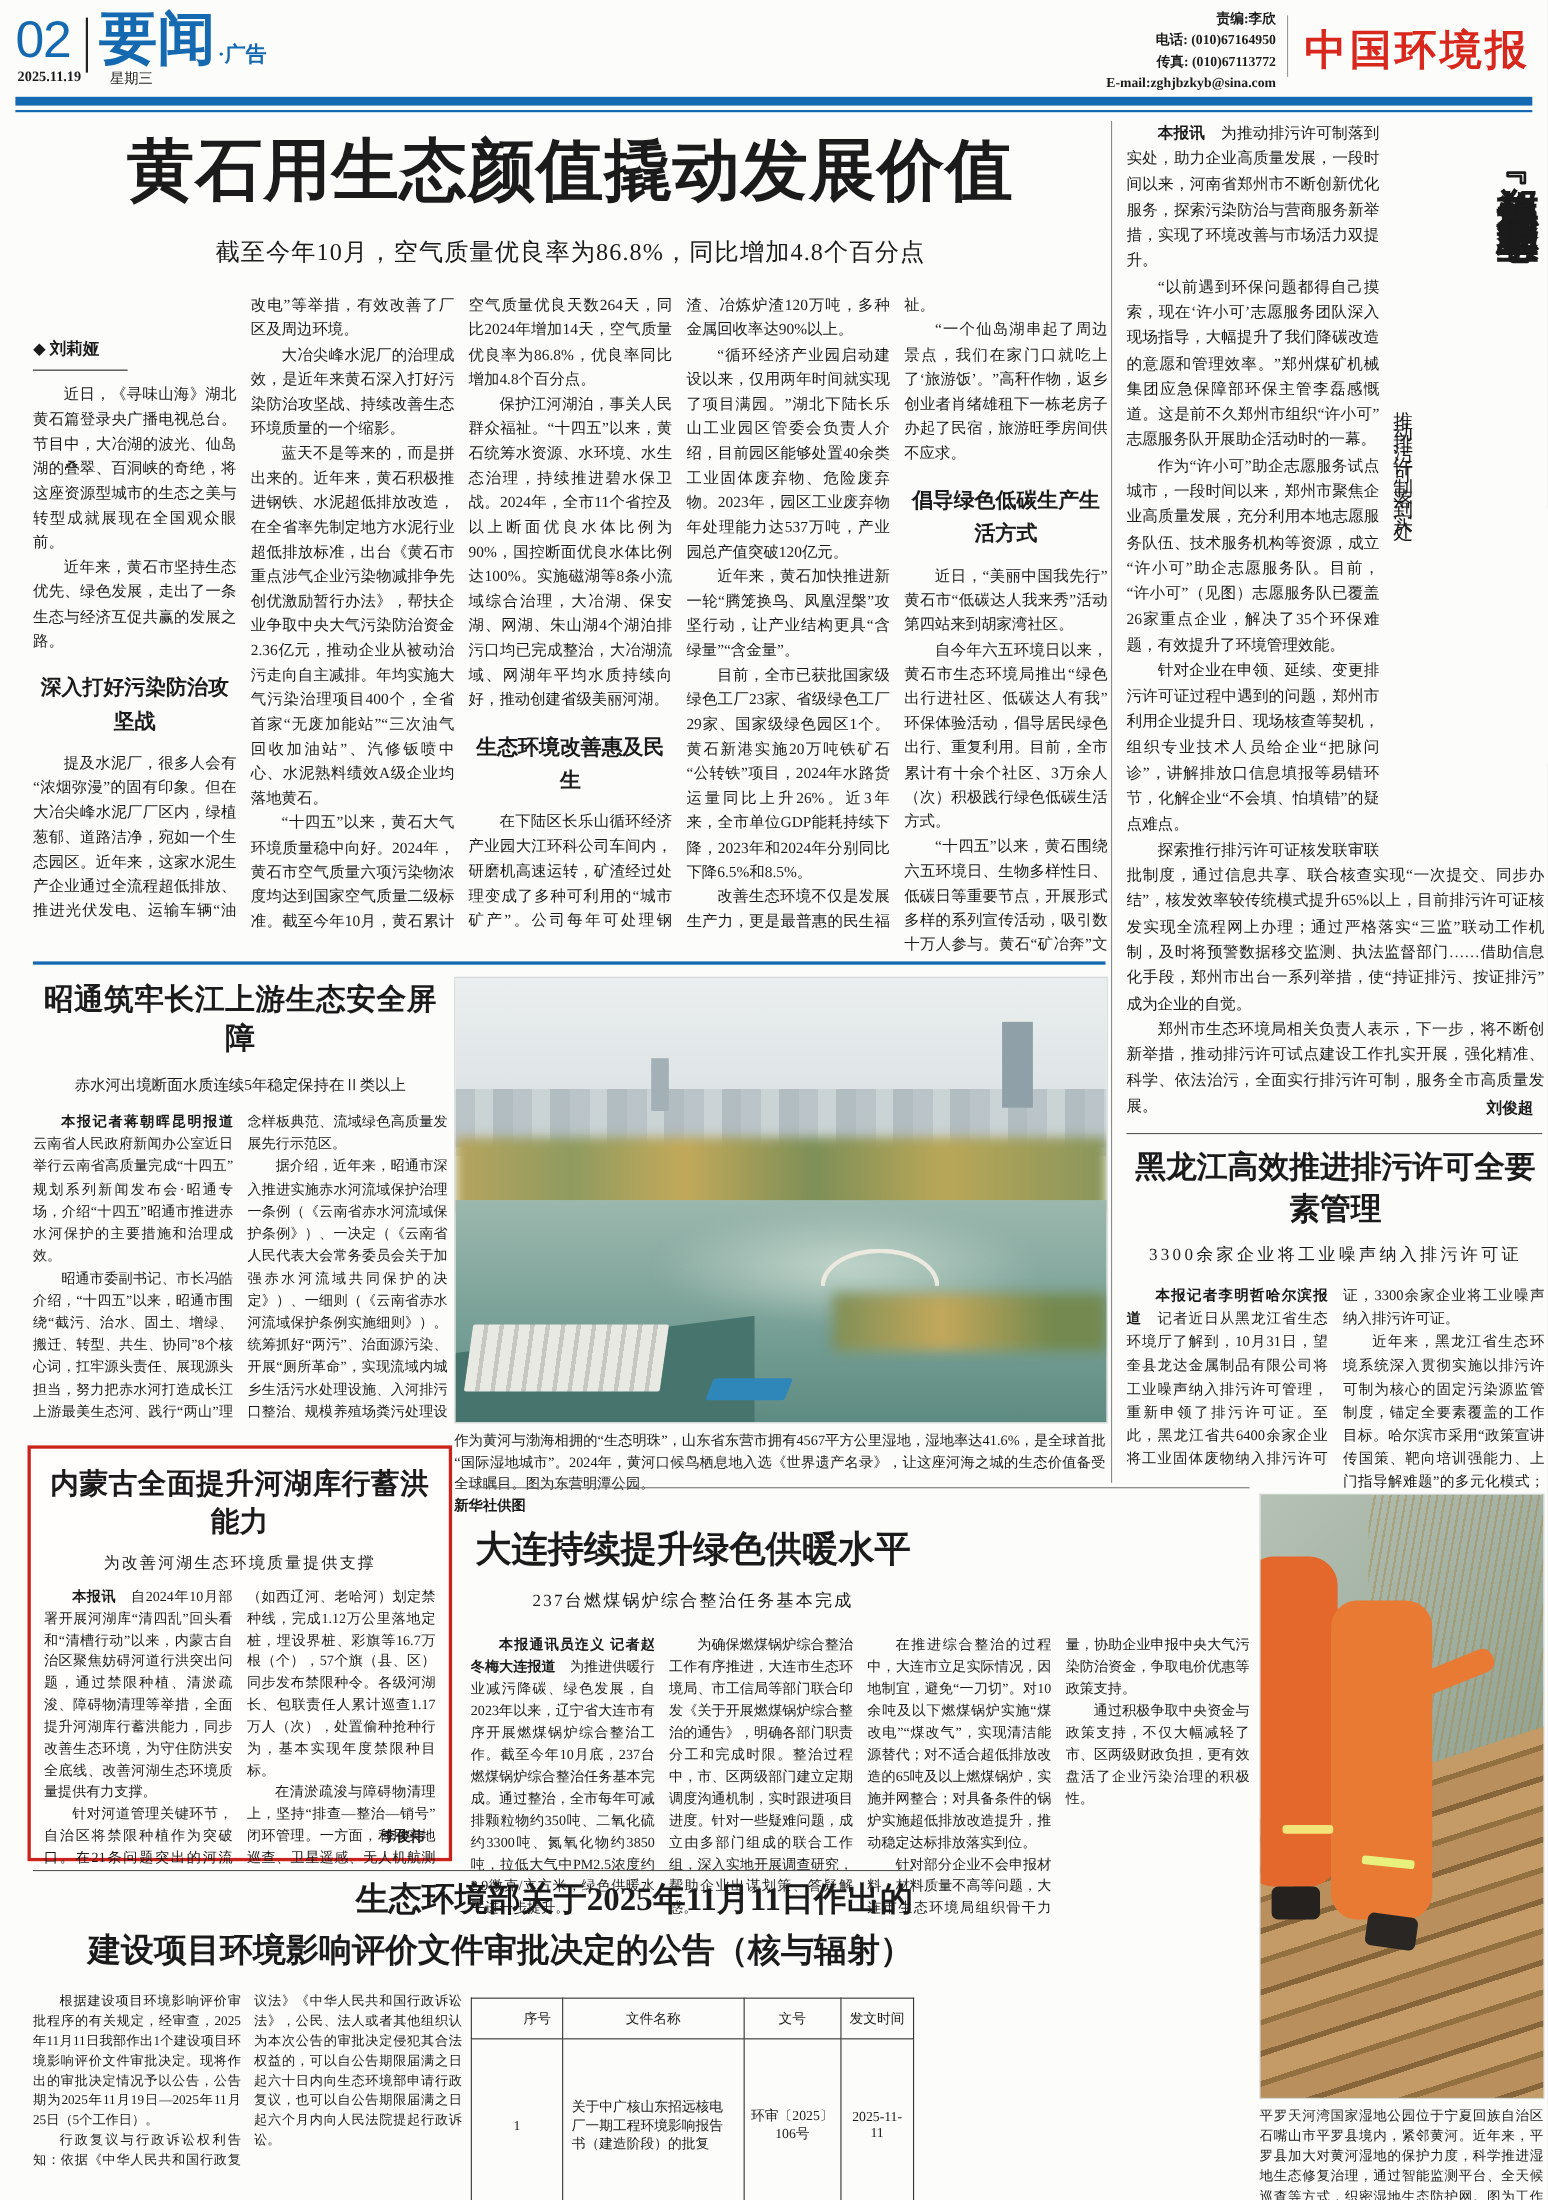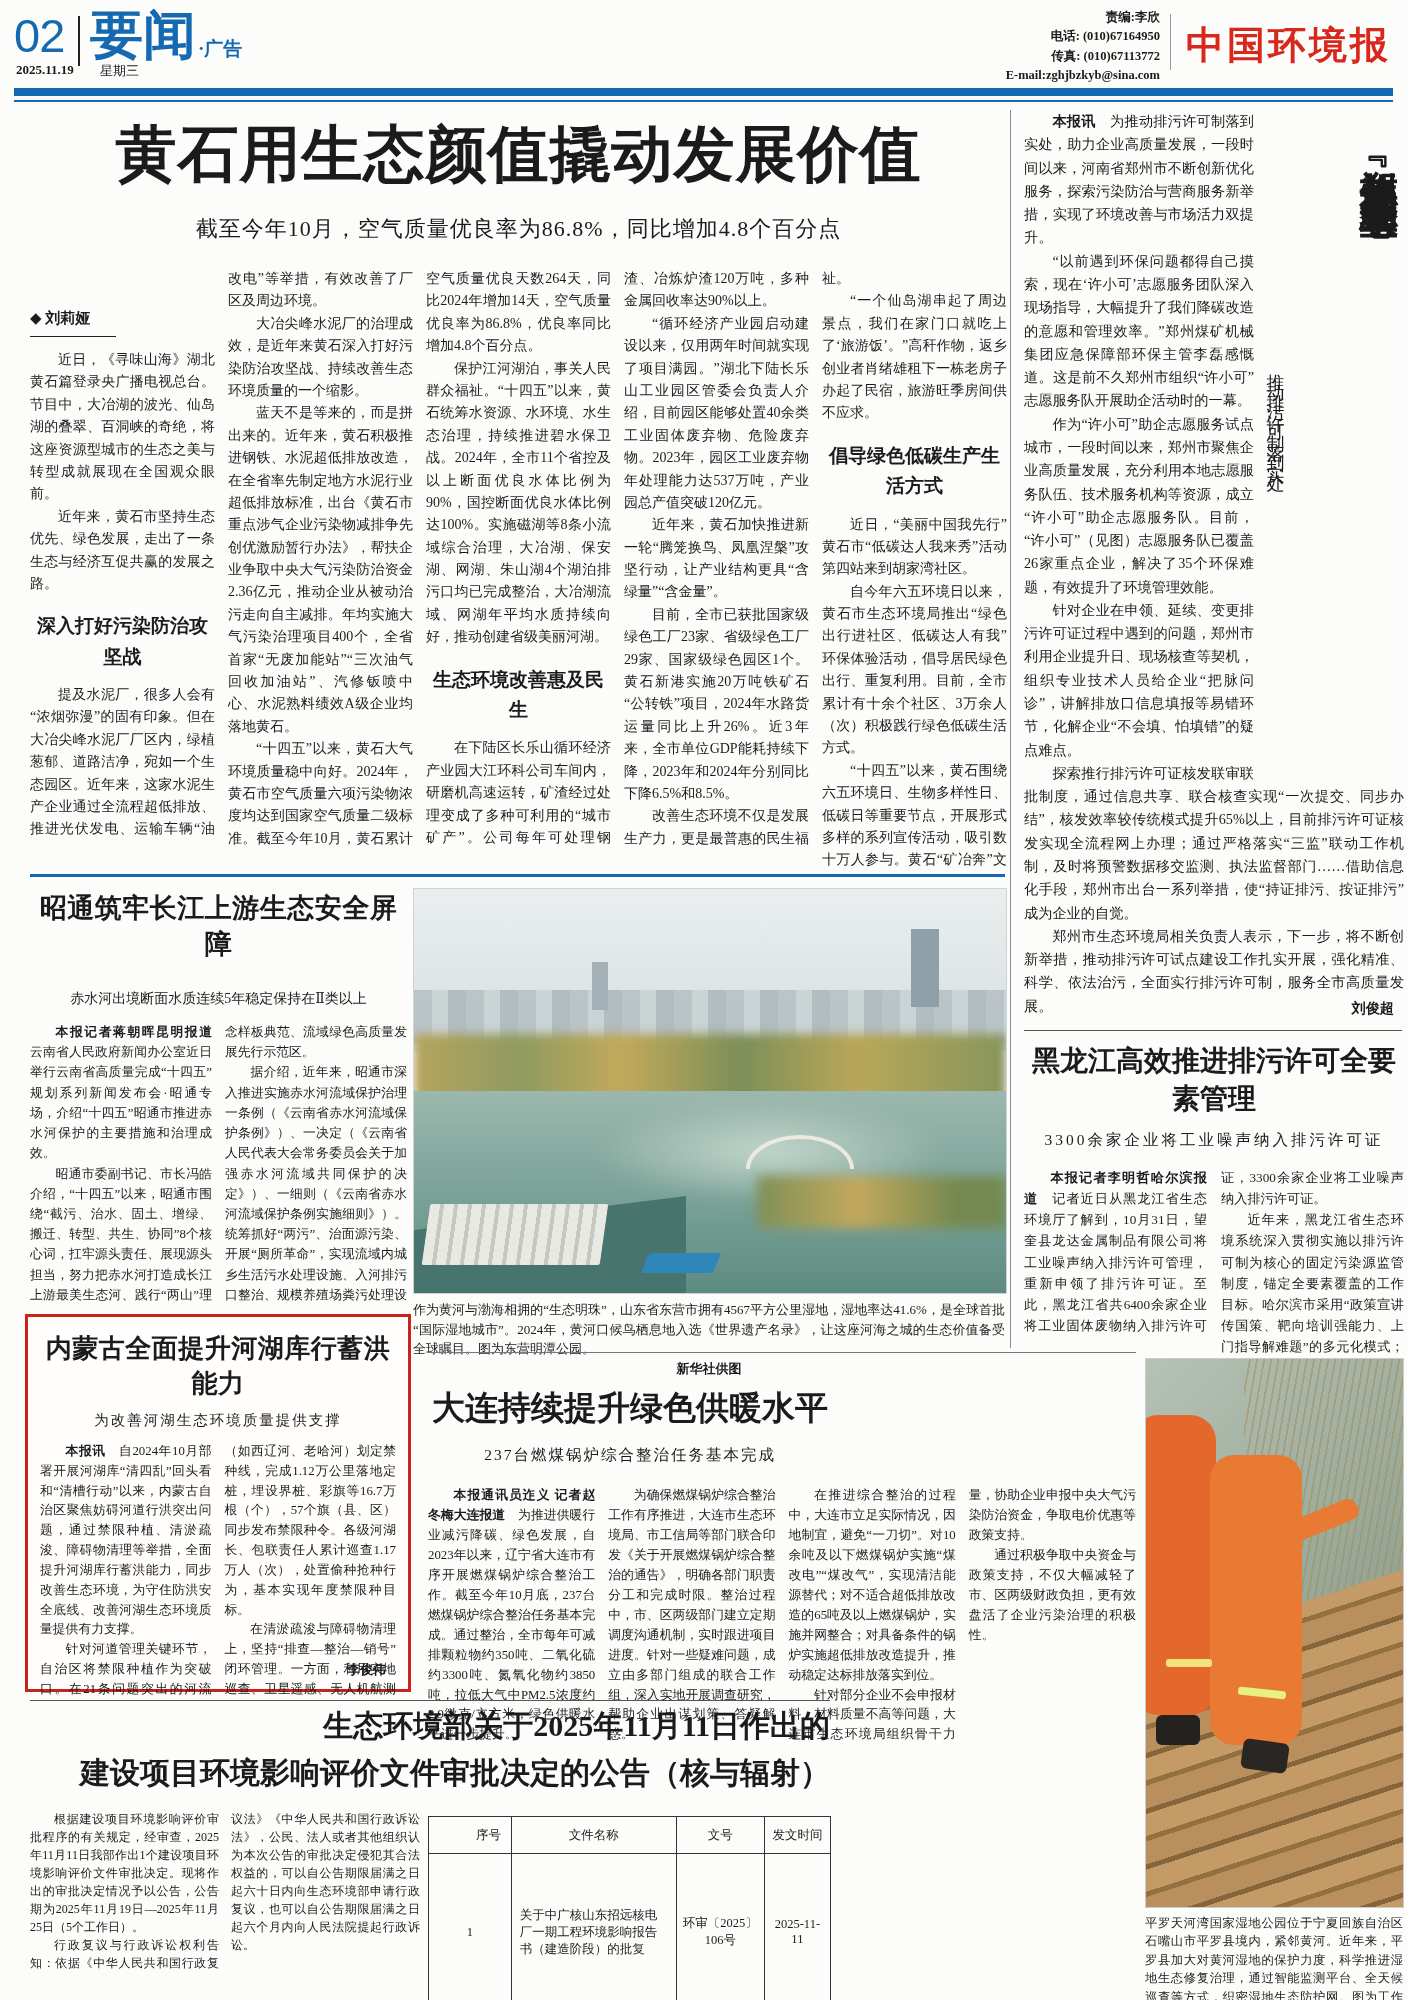--- a/index.html
+++ b/index.html
@@ -3,21 +3,21 @@
 <meta charset="utf-8">
 <style>
   html,body{margin:0;padding:0;background:#e8e8e8;}
   .page{position:relative;width:1407px;height:2000px;margin:0 auto;background:#fcfcfa;
         font-family:"Liberation Serif","DejaVu Serif",serif;color:#1b1b1b;overflow:hidden;}
   .abs{position:absolute;}
   .sans{font-family:"Liberation Sans","DejaVu Sans",sans-serif;}
   p.art{margin:0;text-indent:2em;text-align:justify;}
   .bl{font-weight:bold;}
   .cols{text-align:justify;overflow:hidden;}
-  .credit{text-align:center;font-weight:bold;}
+  .credit{text-align:left;font-weight:bold;}
   h1,h2,h3{margin:0;font-weight:bold;}
 
   
   .pagenum{left:14px;top:8px;font-size:47px;font-weight:normal;color:#1569b0;letter-spacing:-1px;}
   .hdr-vline{width:2px;background:#222;}
   .section-title{left:90px;top:0px;font-size:53px;font-weight:900;color:#1569b0;}
   .section-sub{left:198px;top:36px;font-size:19px;font-weight:bold;color:#1569b0;}
   .hdr-date{left:16px;top:62px;font-size:13px;font-weight:bold;}
   .hdr-week{left:100px;top:62px;font-size:13px;}
   .hdr-contact{left:868px;top:8px;width:292px;text-align:right;font-size:12.5px;font-weight:bold;line-height:1.55;}
@@ -44,21 +44,21 @@
 
   
   #heilongjiang{left:1024px;top:1042px;width:380px;}
   #heilongjiang h2{font-size:28px;font-weight:900;text-align:center;}
   #heilongjiang .sub{font-size:15.5px;text-align:center;margin-top:12px;letter-spacing:3px;}
   #heilongjiang .body{margin-top:16px;column-count:2;column-gap:14px;height:202px;font-size:13.2px;line-height:1.6;}
 
   
   #zhaotong{left:30px;top:890px;width:377px;}
   #zhaotong h2{font-size:27px;font-weight:900;text-align:center;letter-spacing:0.5px;}
-  #zhaotong .sub{font-size:14px;text-align:center;margin-top:28px;}
+  #zhaotong .sub{font-size:14px;text-align:center;margin-top:16px;font-family:Liberation Serif, serif;}
   #zhaotong .body{margin-top:14px;column-count:2;column-gap:13px;height:292px;font-size:12.8px;line-height:1.58;}
 
   
   #ph1{left:413px;top:888px;width:592px;height:404px;overflow:hidden;border:1px solid #cfd3d2;}
   .p1-sky{left:0;top:0;width:100%;height:40%;background:linear-gradient(#eaeeef,#d7dfe0);}
   .p1-city{left:0;top:25%;width:100%;height:13%;opacity:.85;
            background:repeating-linear-gradient(90deg,#b4bfc3 0 18px,#c7d0d2 18px 34px,#aab6ba 34px 52px);}
   .p1-tower{left:84%;top:10%;width:28px;height:78px;background:#90a0a8;}
   .p1-tower2{left:30%;top:18%;width:16px;height:48px;background:#a3b0b6;}
   .p1-trees{left:0;top:36%;width:100%;height:17%;filter:blur(5px);

